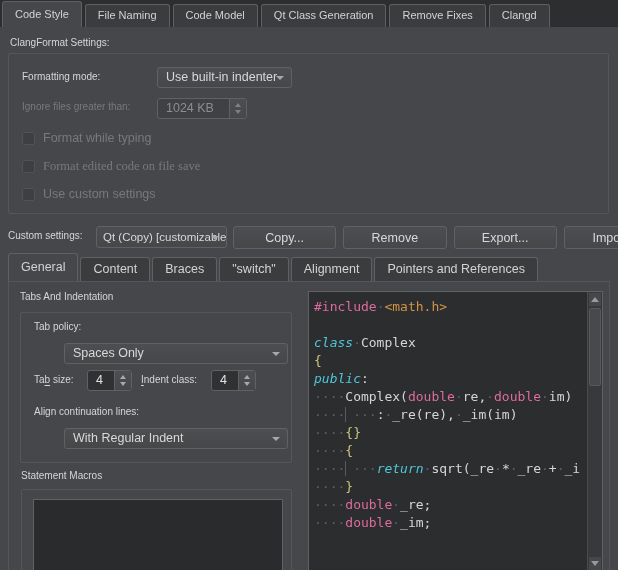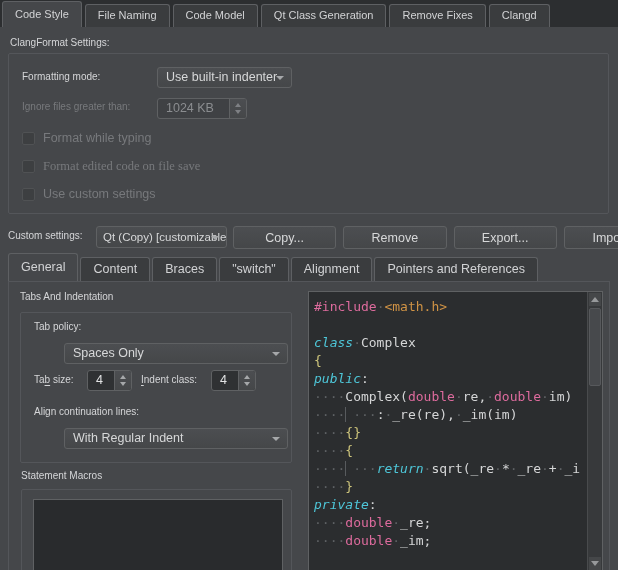--- a/index.html
+++ b/index.html
@@ -184,21 +184,20 @@
         <div class="code-line">&nbsp;</div>
         <div class="code-line"><span class="tok-k">class</span><span class="tok-w">·</span><span class="tok-t">Complex</span></div>
         <div class="code-line"><span class="tok-b">{</span></div>
         <div class="code-line"><span class="tok-k">public</span><span class="tok-t">:</span></div>
         <div class="code-line"><span class="tok-w">····</span><span class="tok-t">Complex(</span><span class="tok-p">double</span><span class="tok-w">·</span><span class="tok-t">re,</span><span class="tok-w">·</span><span class="tok-p">double</span><span class="tok-w">·</span><span class="tok-t">im)</span></div>
         <div class="code-line"><span class="tok-w">····</span><span class="tok-g">&nbsp;</span><span class="tok-w">···</span><span class="tok-t">:</span><span class="tok-w">·</span><span class="tok-t">_re(re),</span><span class="tok-w">·</span><span class="tok-t">_im(im)</span></div>
         <div class="code-line"><span class="tok-w">····</span><span class="tok-b">{}</span></div>
         <div class="code-line"><span class="tok-w">····</span><span class="tok-b">{</span></div>
         <div class="code-line"><span class="tok-w">····</span><span class="tok-g">&nbsp;</span><span class="tok-w">···</span><span class="tok-k">return</span><span class="tok-w">·</span><span class="tok-t">sqrt(_re</span><span class="tok-w">·</span><span class="tok-t">*</span><span class="tok-w">·</span><span class="tok-t">_re</span><span class="tok-w">·</span><span class="tok-t">+</span><span class="tok-w">·</span><span class="tok-t">_i</span></div>
         <div class="code-line"><span class="tok-w">····</span><span class="tok-b">}</span></div>
-        <div class="code-line"><span class="tok-k">private</span><span class="tok-t">:</span></div>
         <div class="code-line"><span class="tok-w">····</span><span class="tok-p">double</span><span class="tok-w">·</span><span class="tok-t">_re;</span></div>
         <div class="code-line"><span class="tok-w">····</span><span class="tok-p">double</span><span class="tok-w">·</span><span class="tok-t">_im;</span></div>
       </div>
     <div class="sb">
       <div class="sb-btn up">
           <span class="sb-tri-up"></span>
         </div>
       <div class="sb-thumb"></div>
       <div class="sb-btn dn">
           <span class="sb-tri-dn"></span>

